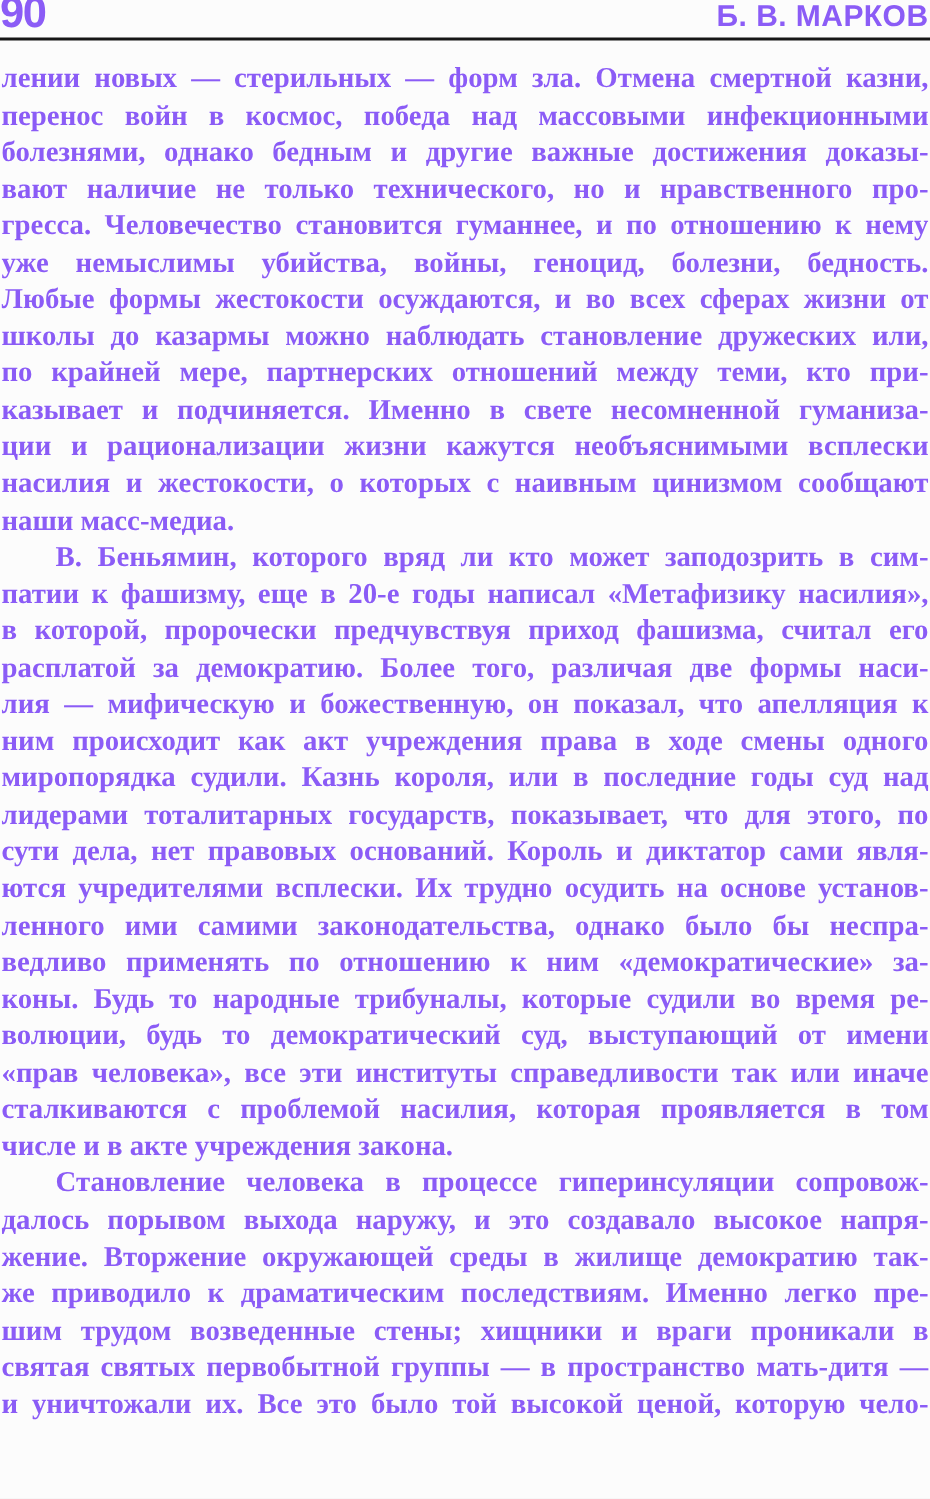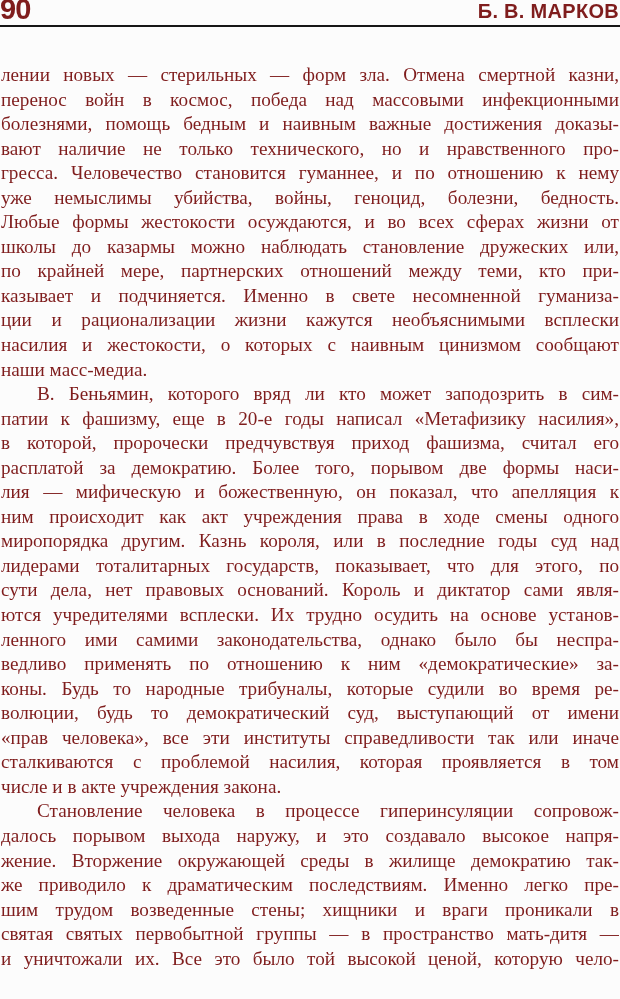--- a/index.html
+++ b/index.html
@@ -3,21 +3,21 @@
 <meta charset="utf-8">
 <style>
   html, body { margin: 0; padding: 0; }
   body { background: #e9e9e9; }
   .page {
     position: relative;
     width: 620px;
     height: 999px;
     margin: 0 auto;
     background: #fcfcfc;
-    color: #7f1d1d;
+    color: #8b5cf6;
     overflow: hidden;
     box-sizing: border-box;
   }
   .page-header {
     position: relative;
     height: 25px;
     border-bottom: 2px solid #161616;
     font-family: "Liberation Sans", sans-serif;
     font-weight: bold;
   }
@@ -31,25 +31,26 @@
   }
   .running-title {
     position: absolute;
     right: 1px;
     bottom: 4px;
     font-size: 20px;
     line-height: 1;
     letter-spacing: 0.3px;
   }
   .body-text {
-    margin-top: 36px;
+    margin-top: 14px;
     padding: 0 1px;
     font-family: "Liberation Serif", serif;
     font-size: 19.2px;
     line-height: 24.55px;
+    font-weight: bold;
   }
   .paragraph { margin: 0; }
   .line {
     text-align: justify;
     text-align-last: justify;
     overflow: hidden;
   }
   .line.indent { text-indent: 36px; }
   .line.eop { text-align-last: left; }
 </style>
@@ -58,40 +59,40 @@
 
 <div class="page">
   <header class="page-header">
     <span class="page-number">90</span>
     <span class="running-title">Б. В. МАРКОВ</span>
   </header>
   <main class="body-text">
       <div class="paragraph">
         <div class="line">лении новых — стерильных — форм зла. Отмена смертной казни,</div>
         <div class="line">перенос войн в космос, победа над массовыми инфекционными</div>
-        <div class="line">болезнями, помощь бедным и наивным важные достижения доказы-</div>
+        <div class="line">болезнями, однако бедным и другие важные достижения доказы-</div>
         <div class="line">вают наличие не только технического, но и нравственного про-</div>
         <div class="line">гресса. Человечество становится гуманнее, и по отношению к нему</div>
         <div class="line">уже немыслимы убийства, войны, геноцид, болезни, бедность.</div>
         <div class="line">Любые формы жестокости осуждаются, и во всех сферах жизни от</div>
         <div class="line">школы до казармы можно наблюдать становление дружеских или,</div>
         <div class="line">по крайней мере, партнерских отношений между теми, кто при-</div>
         <div class="line">казывает и подчиняется. Именно в свете несомненной гуманиза-</div>
         <div class="line">ции и рационализации жизни кажутся необъяснимыми всплески</div>
         <div class="line">насилия и жестокости, о которых с наивным цинизмом сообщают</div>
         <div class="line eop">наши масс-медиа.</div>
       </div>
       <div class="paragraph">
         <div class="line indent">В. Беньямин, которого вряд ли кто может заподозрить в сим-</div>
         <div class="line">патии к фашизму, еще в 20-е годы написал «Метафизику насилия»,</div>
         <div class="line">в которой, пророчески предчувствуя приход фашизма, считал его</div>
-        <div class="line">расплатой за демократию. Более того, порывом две формы наси-</div>
+        <div class="line">расплатой за демократию. Более того, различая две формы наси-</div>
         <div class="line">лия — мифическую и божественную, он показал, что апелляция к</div>
         <div class="line">ним происходит как акт учреждения права в ходе смены одного</div>
-        <div class="line">миропорядка другим. Казнь короля, или в последние годы суд над</div>
+        <div class="line">миропорядка судили. Казнь короля, или в последние годы суд над</div>
         <div class="line">лидерами тоталитарных государств, показывает, что для этого, по</div>
         <div class="line">сути дела, нет правовых оснований. Король и диктатор сами явля-</div>
         <div class="line">ются учредителями всплески. Их трудно осудить на основе установ-</div>
         <div class="line">ленного ими самими законодательства, однако было бы неспра-</div>
         <div class="line">ведливо применять по отношению к ним «демократические» за-</div>
         <div class="line">коны. Будь то народные трибуналы, которые судили во время ре-</div>
         <div class="line">волюции, будь то демократический суд, выступающий от имени</div>
         <div class="line">«прав человека», все эти институты справедливости так или иначе</div>
         <div class="line">сталкиваются с проблемой насилия, которая проявляется в том</div>
         <div class="line eop">числе и в акте учреждения закона.</div>

